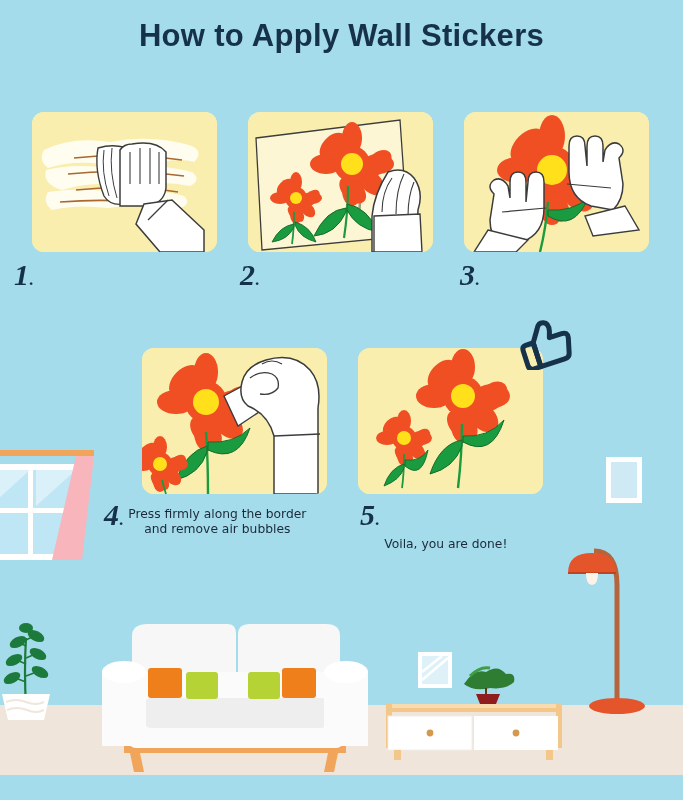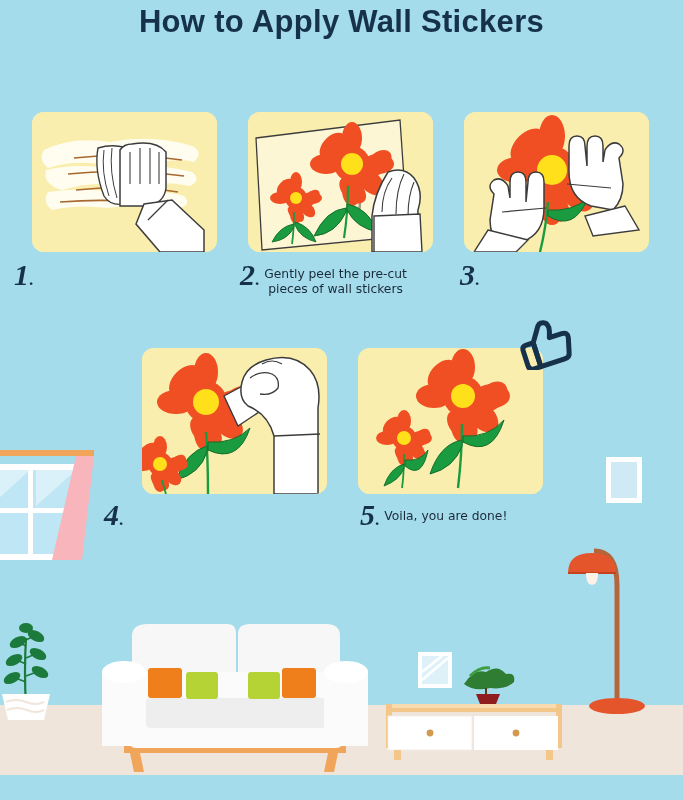--- a/index.html
+++ b/index.html
@@ -17,21 +17,21 @@
     position: relative;
     width: 683px;
     height: 800px;
     background: #a5dcec;
     overflow: hidden;
   }
 
   
   #title {
     position: absolute;
-    top: 4px;
+    top: 18px;
     left: 0;
     width: 683px;
     text-align: center;
     font-size: 31px;
     font-weight: bold;
     color: #16314a;
     letter-spacing: 0.3px;
     font-family: "Liberation Sans", sans-serif;
   }
 
@@ -325,41 +325,41 @@
   <div class="caption" style="left:14px; top:262px; width:220px;">
     <div class="step-num">
       <span>1</span><span class="dot">.</span>
     </div>
   </div>
 
   <div class="caption" style="left:240px; top:262px; width:222px;">
     <div class="step-num">
       <span>2</span><span class="dot">.</span>
     </div>
-    <div class="step-text">Gently peel the pre-cut
-pieces of wall stickers</div>
   </div>
 
   <div class="caption" style="left:460px; top:262px; width:210px;">
     <div class="step-num">
       <span>3</span><span class="dot">.</span>
     </div>
   </div>
 
   <div class="caption" style="left:104px; top:502px; width:245px;">
     <div class="step-num">
       <span>4</span><span class="dot">.</span>
     </div>
+    <div class="step-text">Press firmly along the border
+and remove air bubbles</div>
   </div>
 
   <div class="caption" style="left:360px; top:502px; width:215px;">
     <div class="step-num">
       <span>5</span><span class="dot">.</span>
     </div>
-    <div class="step-text" style="text-align:left; padding-top:7px;">Voila, you are done!</div>
+    <div class="step-text" style="text-align:left; padding-top:7px;margin-top:28px;">Voila, you are done!</div>
   </div>
 
   <div id="scene">
     <div id="floor"></div>
 
     <svg class="abs" style="left:-10px; top:20px;" width="120" height="120" viewBox="0 0 120 120">
       <rect x="0" y="0" width="104" height="6" fill="#f0a55a"></rect>
       <rect x="-10" y="14" width="102" height="96" fill="#ffffff"></rect>
       <rect x="-4" y="20" width="90" height="84" fill="#bfe6f4"></rect>
       <rect x="-4" y="58" width="90" height="5" fill="#ffffff"></rect>

